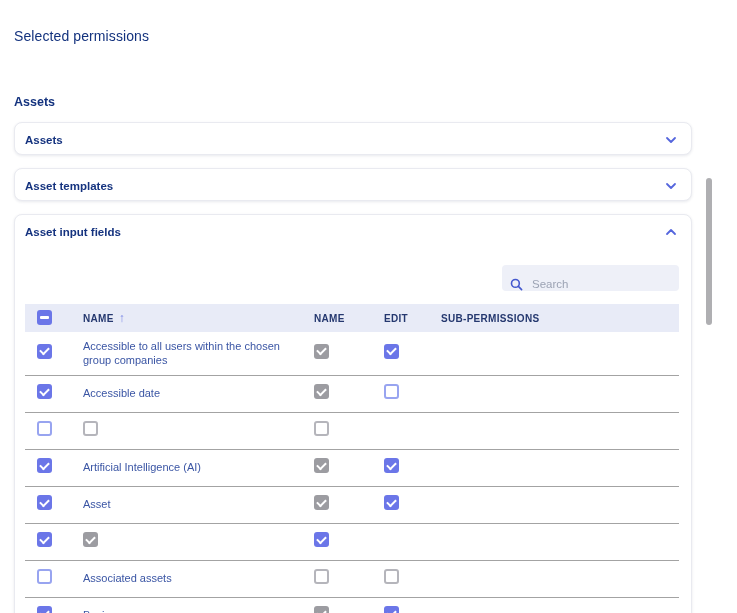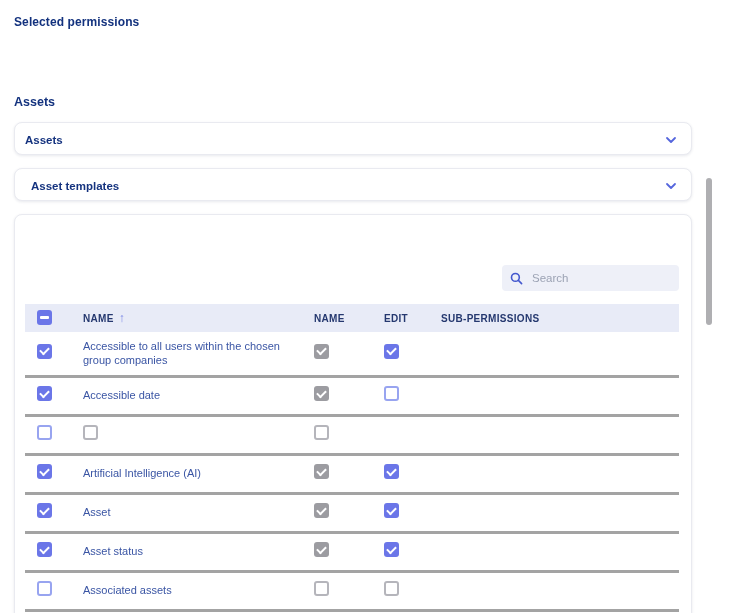--- a/index.html
+++ b/index.html
@@ -4,70 +4,70 @@
 <style>
   html,body{margin:0;padding:0;}
   body{
     width:737px;height:613px;overflow:hidden;background:#ffffff;
     font-family:"Liberation Sans","DejaVu Sans",sans-serif;
     -webkit-font-smoothing:antialiased;
   }
   .page{position:relative;width:737px;height:613px;}
 
   .page-title{
-    position:absolute;left:14px;top:15px;
-    font-size:12px;font-weight:bold;color:#13327E;letter-spacing:.1px;
+    position:absolute;left:14px;top:28px;
+    font-size:14px;font-weight:normal;color:#13327E;letter-spacing:.1px;
   }
   .section-title{
     position:absolute;left:14px;top:95px;
     font-size:12.5px;font-weight:bold;color:#13327E;
   }
 
   
   .accordion{
     position:absolute;left:14px;width:678px;box-sizing:border-box;
     background:#fff;border:1px solid #E9EAF0;border-radius:8px;
     box-shadow:0 1px 3px rgba(25,35,80,0.10);
   }
   .acc-1{top:122px;height:33px;}
-  .acc-2{top:168px;height:33px;padding-left:6px;}
+  .acc-2{top:168px;height:33px;}
   .acc-3{top:214px;height:430px;}
   .acc-header{
     display:flex;align-items:center;justify-content:space-between;
     height:33px;padding:0 13px 0 10px;cursor:pointer;
   }
   .acc-label{font-size:11.5px;font-weight:bold;color:#15337F;}
   .chev{width:14px;height:14px;flex:0 0 auto;display:block;}
   .chev.up{transform:rotate(180deg);}
 
   
   .search-box{
     position:absolute;top:50px;right:12px;width:177px;height:26px;
     box-sizing:border-box;background:#EEF0F8;border-radius:4px;
-    display:flex;align-items:center;padding:0 8px;gap:7px;
+    display:flex;align-items:flex-end;padding:0 8px;gap:7px;
   }
   .search-box svg{flex:0 0 auto;}
   .search-input{
     border:none;outline:none;background:transparent;width:100%;
     font-size:11.5px;color:#333;font-family:"Liberation Sans",sans-serif;
   }
   .search-input::placeholder{color:#9CA3B4;}
 
   
   .perm-table{
     position:absolute;top:89px;left:10px;right:12px;
   }
   .t-head{
     display:grid;grid-template-columns:58px 231px 70px 57px 1fr;
     align-items:center;height:28px;background:#E8EBF7;
     font-size:10px;font-weight:bold;color:#25386F;letter-spacing:.3px;
   }
   .t-row{
     display:grid;grid-template-columns:58px 231px 70px 57px 1fr;
-    align-items:center;min-height:36px;border-bottom:3px solid #a3a3a3;
+    align-items:center;min-height:36px;border-bottom:1px solid #a3a3a3;
     background:#fff;
   }
   .cell-select{padding-left:12px;}
   .cell-name{
     font-size:11px;color:#3A55A4;line-height:1.3;padding:7px 10px 7px 0;
   }
   .head-name{display:flex;align-items:center;gap:5px;cursor:pointer;}
   .sort-arrow{color:#7A88E6;font-size:12px;font-weight:bold;}
 
   
@@ -116,20 +116,26 @@
   <div class="accordion acc-2">
     <div class="acc-header">
       <span class="acc-label">Asset templates</span>
       <svg class="chev" viewBox="0 0 14 14" fill="none">
         <path d="M3 5 L7 9 L11 5" stroke="#5566DD" stroke-width="1.8" stroke-linecap="round" stroke-linejoin="round"></path>
       </svg>
     </div>
   </div>
 
   <div class="accordion acc-3">
+    <div class="acc-header">
+      <span class="acc-label">Asset input fields</span>
+      <svg class="chev up" viewBox="0 0 14 14" fill="none">
+        <path d="M3 5 L7 9 L11 5" stroke="#5566DD" stroke-width="1.8" stroke-linecap="round" stroke-linejoin="round"></path>
+      </svg>
+    </div>
 
     <div class="search-box">
       <svg width="13" height="13" viewBox="0 0 13 13" fill="none">
         <circle cx="5.4" cy="5.4" r="3.9" stroke="#4458CE" stroke-width="1.6"></circle>
         <path d="M8.4 8.4 L11.6 11.6" stroke="#4458CE" stroke-width="1.6" stroke-linecap="round"></path>
       </svg>
       <input class="search-input" type="text" placeholder="Search" style="">
     </div>
 
     <div class="perm-table">
@@ -192,21 +198,20 @@
     <div class="cell-name">Asset</div>
     <div><span class="cb checked-disabled"></span></div>
     <div><span class="cb checked"></span></div>
     <div></div>
   </div>
 
   <div class="t-row">
     <div class="cell-select">
       <span class="cb checked"></span>
     </div>
-    <div class="cell-name">Asset status</div>
     <div><span class="cb checked-disabled"></span></div>
     <div><span class="cb checked"></span></div>
     <div></div>
   </div>
 
   <div class="t-row">
     <div class="cell-select">
       <span class="cb unchecked"></span>
     </div>
     <div class="cell-name">Associated assets</div>

